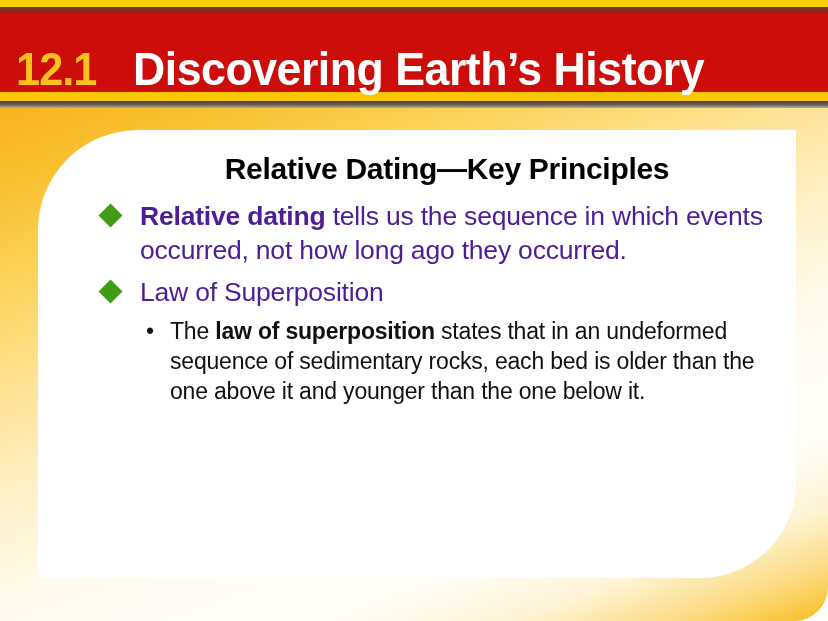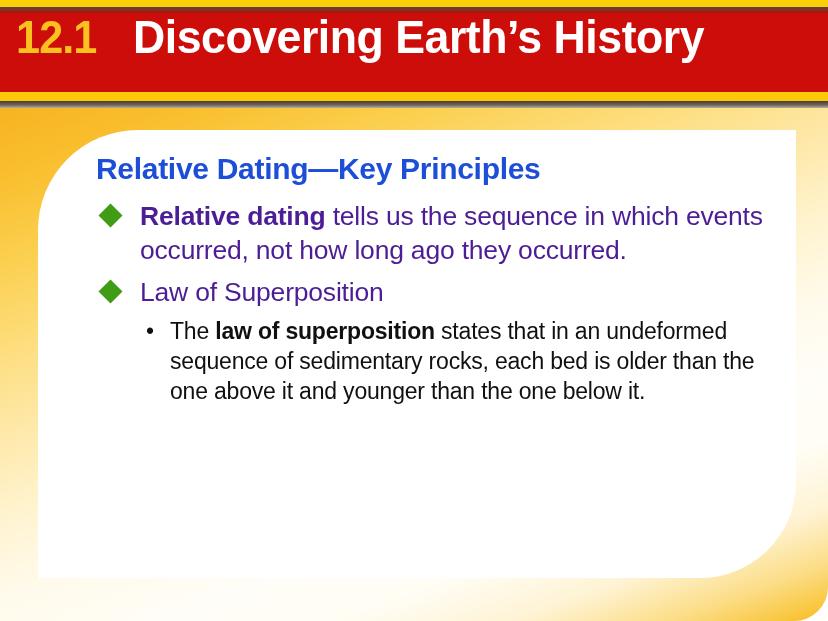--- a/index.html
+++ b/index.html
@@ -81,21 +81,21 @@
     left: 0; top: 101px;
     width: 828px; height: 7px;
     background: linear-gradient(180deg, #4a3a30 0%, #6e6255 55%, #b5b0a5 100%);
   }
 
   .title-row {
     position: absolute;
     left: 0; top: 13px;
     width: 828px; height: 79px;
     display: flex;
-    align-items: flex-start;
+    align-items: flex-end;
     padding-left: 16px;
     box-sizing: border-box;
   }
   .chapter-num {
     color: #fbc11e;
     font-size: 47px;
     font-weight: bold;
     letter-spacing: -1px;
     line-height: 1;
     transform: scaleX(0.92);
@@ -126,27 +126,28 @@
   }
 
   .card-inner {
     position: absolute;
     left: 58px;
     top: 22px;
     width: 690px;
   }
 
   .section-heading {
-    color: #1d4ed8;
+    color: #000000;
     font-size: 30px;
     font-weight: bold;
     line-height: 1.15;
     letter-spacing: -0.3px;
-    margin: 0 0 12px 0;
+    margin: 0 0 12px 12px;
     white-space: nowrap;
+    text-align: center;
   }
 
   
   .bullet-l1 {
     position: relative;
     display: block;
     padding-left: 44px;
     margin-bottom: 8px;
     font-size: 26.5px;
     line-height: 1.29;

